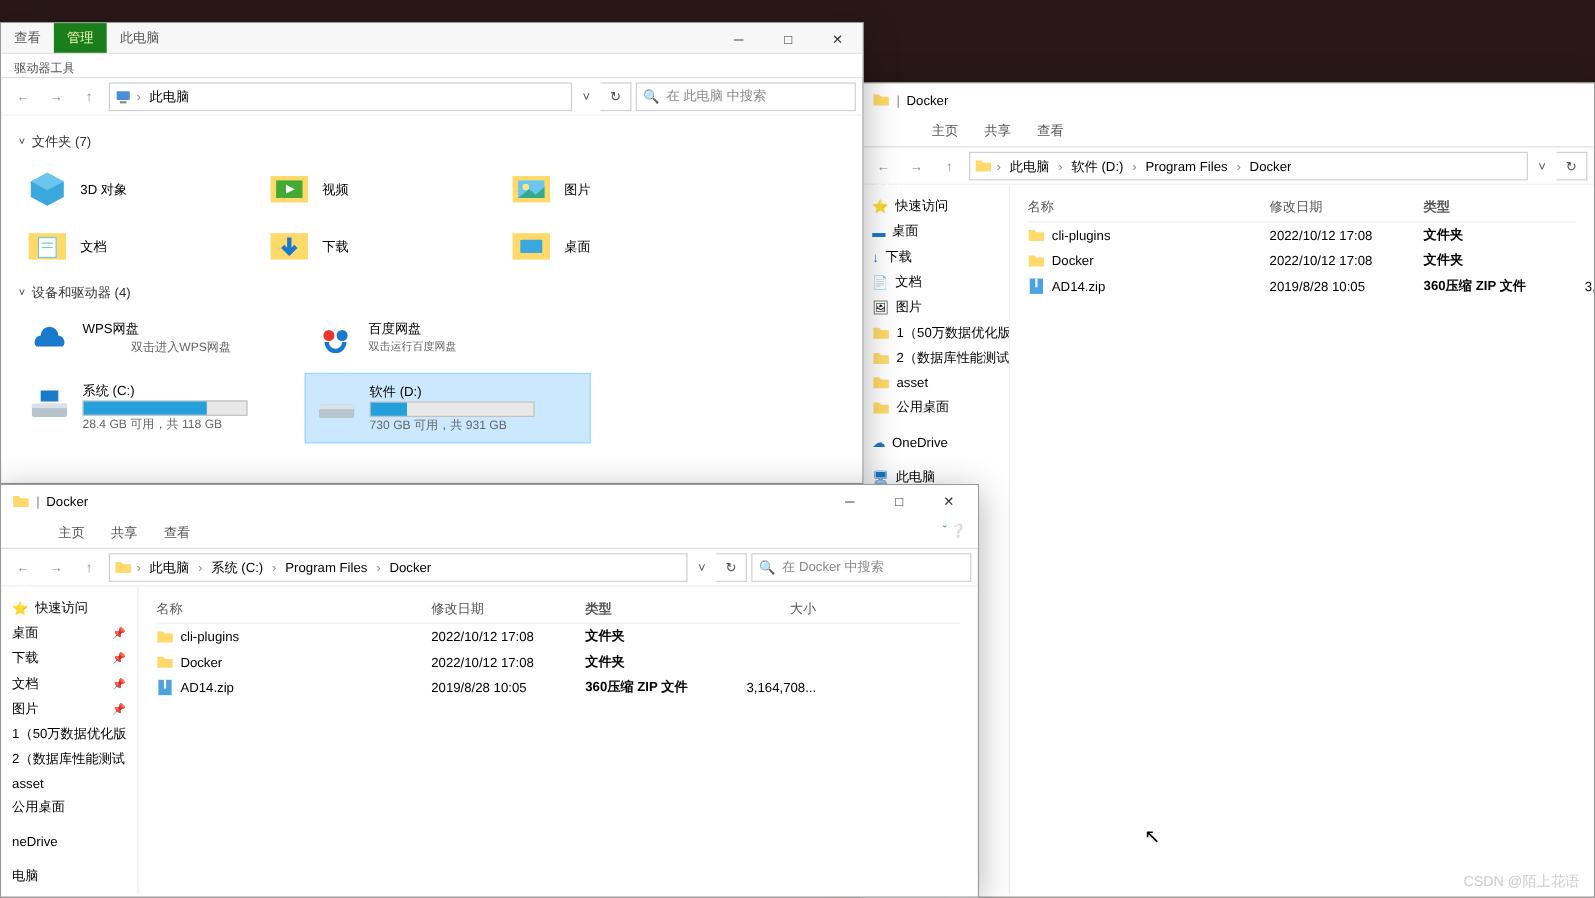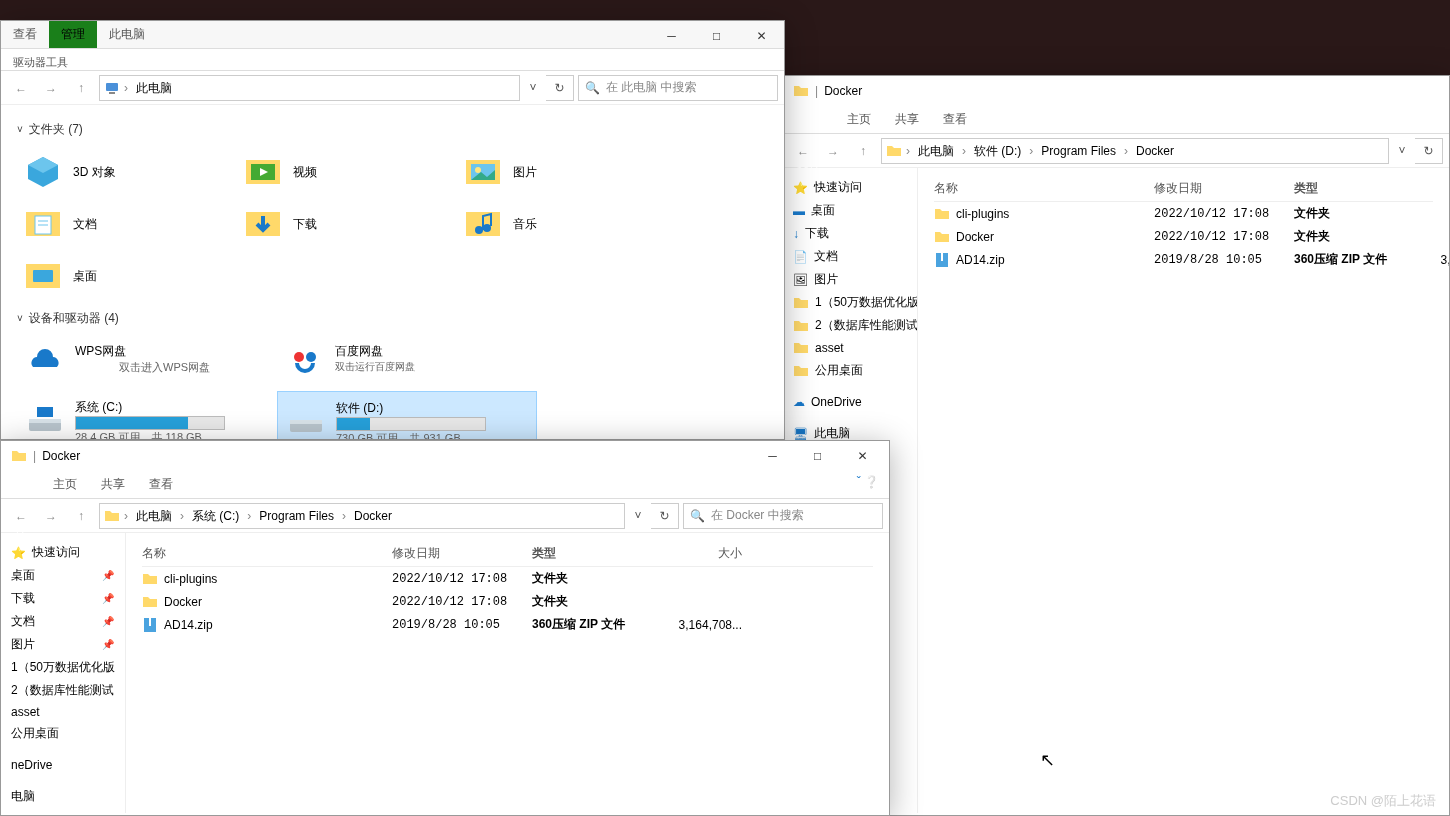--- a/index.html
+++ b/index.html
@@ -4,21 +4,21 @@
 <style>
 *{box-sizing:border-box;margin:0;padding:0;font-family:"Microsoft YaHei","Segoe UI",sans-serif;font-size:12px;}
 body{width:1450px;height:816px;background:#2a1818;overflow:hidden;position:relative;}
 .win{position:absolute;background:#fff;border:1px solid #999;box-shadow:0 5px 30px rgba(0,0,0,.3);}
 .titlebar{height:30px;display:flex;align-items:center;padding:0 4px;background:#fff;}
 .titlebar .tb-icon{width:16px;height:16px;margin:0 6px;}
 .win-ctrls{margin-left:auto;display:flex;}
 .win-ctrls div{width:45px;height:30px;display:flex;align-items:center;justify-content:center;color:#333;}
 .ribbon-tabs{display:flex;height:28px;background:#fff;border-bottom:1px solid #ddd;}
 .ribbon-tab{padding:0 12px;line-height:26px;color:#555;}
-.ribbon-tab.active{background:#1a7f1a;color:#000000;}
+.ribbon-tab.active{background:#1a7f1a;color:#fef9c3;}
 .ribbon-tab.file2{background:#1979ca;color:#fff;padding:0 14px;margin-top:44px;}
 .addr-row{display:flex;align-items:center;height:34px;padding:4px 6px;gap:4px;border-bottom:1px solid #eee;}
 .nav-arrows{display:flex;gap:2px;}
 .nav-arrow{width:28px;height:26px;display:flex;align-items:center;justify-content:center;color:#888;border-radius:2px;}
 .addr-box{flex:1;display:flex;align-items:center;border:1px solid #ccc;height:26px;padding:0 4px;gap:4px;}
 .crumb{padding:0 4px;line-height:24px;}
 .crumb-sep{color:#888;}
 .search-box{width:200px;border:1px solid #ccc;height:26px;display:flex;align-items:center;padding:0 6px;color:#888;gap:6px;}
 .content{display:flex;height:calc(100% - 128px);}
 .sidebar{width:170px;border-right:1px solid #eee;padding:8px 4px;overflow:hidden;}
@@ -32,21 +32,21 @@
 .folder-item{display:flex;align-items:center;gap:10px;width:220px;padding:6px;}
 .folder-ico{width:40px;height:40px;flex-shrink:0;}
 .drive-item{display:flex;align-items:flex-start;gap:10px;width:260px;padding:8px;}
 .drive-item.selected{background:#cce8ff;border:1px solid #99d1ff;}
 .drive-ico{width:40px;height:40px;flex-shrink:0;}
 .bar{width:150px;height:14px;border:1px solid #bcbcbc;background:#e8e8e8;}
 .bar-fill{height:100%;background:#26a0da;}
 .details-hdr{display:flex;border-bottom:1px solid #eee;color:#555;padding:4px 0;}
 .details-row{display:flex;padding:3px 0;align-items:center;}
 .col-name{flex:0 0 220px;display:flex;align-items:center;gap:6px;}
-.col-date{flex:0 0 140px;font-family:Liberation Mono, monospace;}
+.col-date{flex:0 0 140px;}
 .col-type{flex:0 0 120px;font-weight:bold;}
 .col-size{flex:0 0 90px;text-align:right;}
 .file-ico{width:16px;height:16px;flex-shrink:0;}
 .refresh-btn{width:28px;height:26px;border:1px solid #ccc;border-left:none;display:flex;align-items:center;justify-content:center;color:#555;}
 .drop-btn{width:18px;height:26px;display:flex;align-items:center;justify-content:center;color:#555;}
 .taskbar-left{position:absolute;left:0;top:130px;width:18px;height:300px;background:#f3f3f3;display:flex;flex-direction:column;gap:20px;padding-top:10px;align-items:center;z-index:1;}
 .pin-ico{width:12px;height:12px;color:#666;}
 .watermark{position:absolute;right:14px;bottom:6px;color:#ccc;font-size:13px;z-index:30;}
 .mouse-cursor{position:absolute;right:395px;bottom:45px;z-index:30;font-size:18px;color:#000;}
 svg{display:block;}
@@ -139,29 +139,20 @@
       <div class="folder-item">
         <svg class="folder-ico" viewBox="0 0 40 40">
             <rect x="3" y="8" width="34" height="24" fill="#ffd96a"></rect>
             <path d="M20 12 L20 24 M14 20 L20 26 L26 20" stroke="#1979ca" stroke-width="4" fill="none"></path>
           </svg>
         <span>下载</span>
       </div>
       <div class="folder-item">
         <svg class="folder-ico" viewBox="0 0 40 40">
             <rect x="3" y="8" width="34" height="24" fill="#ffd96a"></rect>
-            <circle cx="16" cy="26" r="4" fill="#1979ca"></circle>
-            <path d="M20 26 L20 12 L28 10 L28 22" stroke="#1979ca" stroke-width="2" fill="none"></path>
-            <circle cx="24" cy="24" r="4" fill="#1979ca"></circle>
-          </svg>
-        <span>音乐</span>
-      </div>
-      <div class="folder-item">
-        <svg class="folder-ico" viewBox="0 0 40 40">
-            <rect x="3" y="8" width="34" height="24" fill="#ffd96a"></rect>
             <rect x="10" y="14" width="20" height="12" fill="#3aa7dd" rx="1"></rect>
           </svg>
         <span>桌面</span>
       </div>
     </div>
 
     <div class="group-hdr">
       <span class="chev">˅</span>
       <span>设备和驱动器 (4)</span>
     </div>

